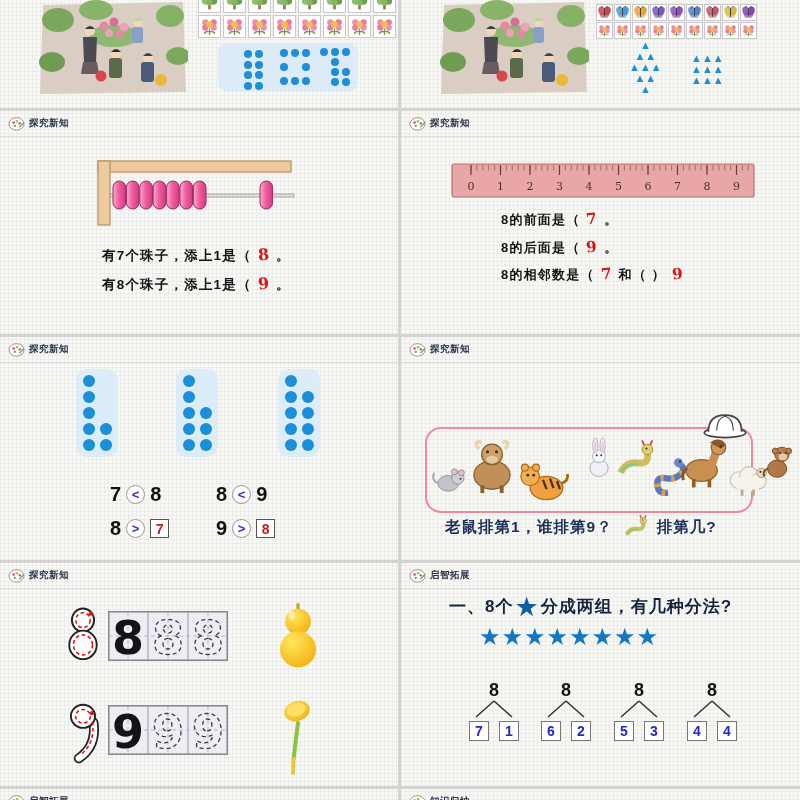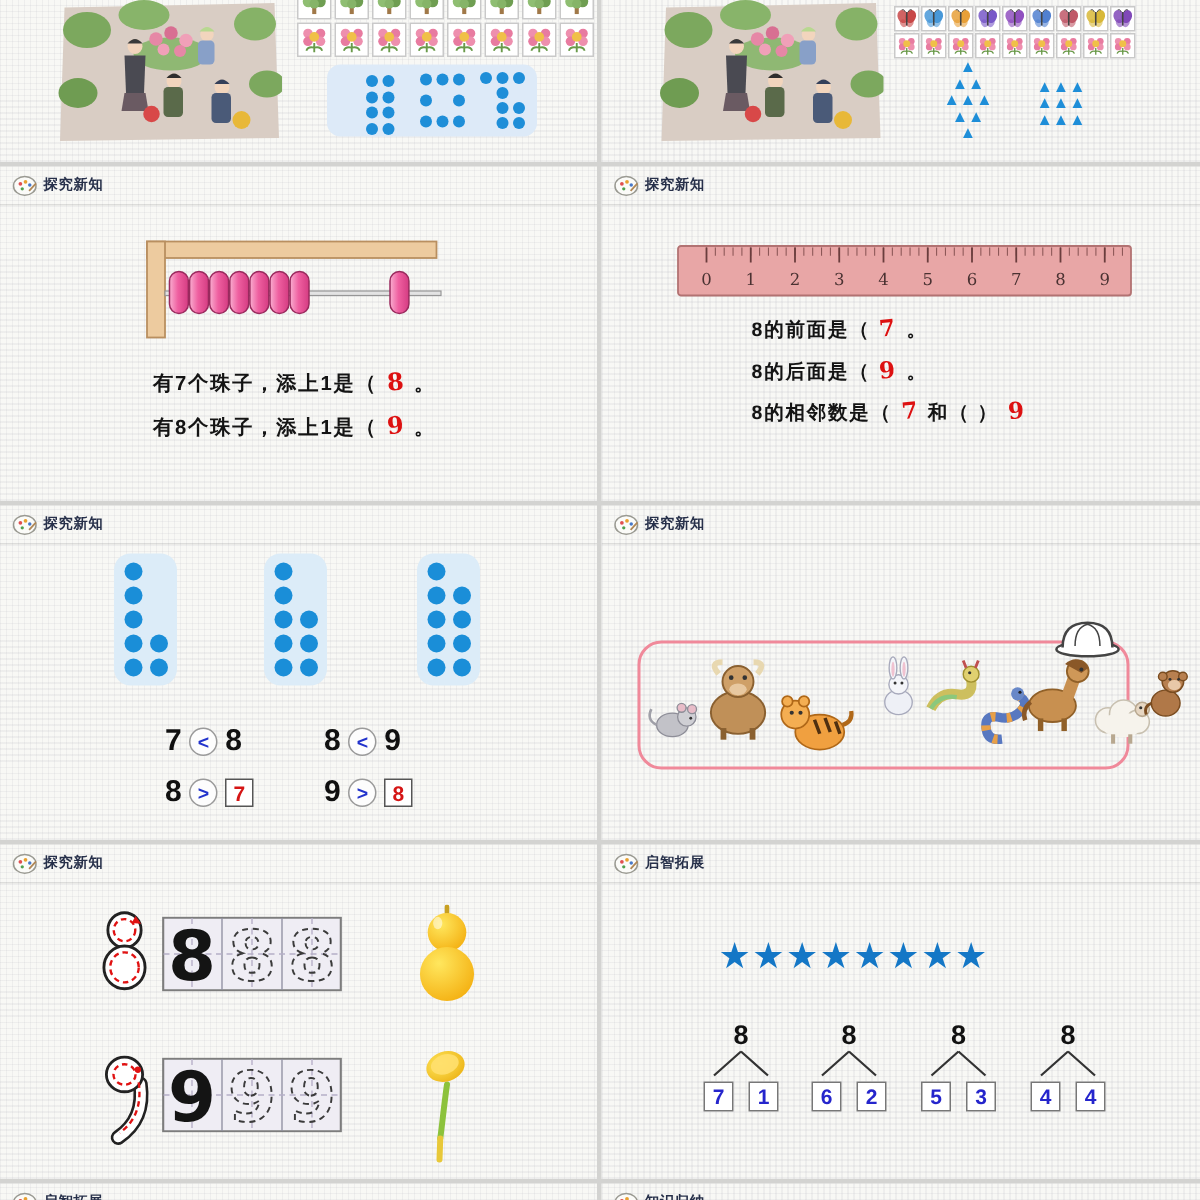--- a/index.html
+++ b/index.html
@@ -874,20 +874,33 @@
           </svg>
         </div>
       </div>
     <div class="pen-hat" id="hatBig">
         <svg viewBox="0 0 44 27" style="width:100%;height:100%;display:block">
           <ellipse cx="22" cy="21" rx="20" ry="4.6" fill="#fff" stroke="#444" stroke-width="1.6"></ellipse>
           <path d="M6 20 Q6 4 22 4 Q38 4 38 20" fill="#fff" stroke="#444" stroke-width="1.6"></path>
           <path d="M14 19 Q14 7 22 5 M30 19 Q30 7 22 5" fill="none" stroke="#444" stroke-width="1"></path>
         </svg>
       </div>
+    <div class="s6-bottom">
+      <span>老鼠排第1，谁排第9？</span>
+      <span id="dragonIcon">
+          <svg viewBox="0 0 48 48" style="width:28px;height:28px;display:block">
+            <path d="M10 37 Q16 25 28 27 Q40 29 38 17" stroke="#cdbf5e" stroke-width="7" fill="none"></path>
+            <path d="M10 37 Q16 27 28 29" stroke="#8cc87c" stroke-width="3" fill="none"></path>
+            <circle cx="38" cy="13" r="5.5" fill="#e0d070" stroke="#a09030" stroke-width="1"></circle>
+            <path d="M34.5 8.5 l-2 -5 M41 8.5 l2 -5" stroke="#c05050" stroke-width="2"></path>
+            <circle cx="37" cy="12" r="1.1" fill="#333"></circle>
+          </svg>
+        </span>
+      <span>排第几?</span>
+    </div>
   </section>
 
   <section class="slide s7">
     <div class="slide-head">
       <span class="pal">
           <svg viewBox="0 0 20 18" style="width:17px;height:15px;display:block">
             <ellipse cx="10" cy="9.5" rx="9" ry="7.5" fill="#fbfbf8" stroke="#9a9a92" stroke-width="1.2"></ellipse>
             <circle cx="6.5" cy="7.8" r="1.5" fill="#e05050"></circle>
             <circle cx="10.6" cy="6.2" r="1.5" fill="#e8a030"></circle>
             <circle cx="14" cy="8.8" r="1.4" fill="#4878c8"></circle>
@@ -985,20 +998,25 @@
             <circle cx="6.5" cy="7.8" r="1.5" fill="#e05050"></circle>
             <circle cx="10.6" cy="6.2" r="1.5" fill="#e8a030"></circle>
             <circle cx="14" cy="8.8" r="1.4" fill="#4878c8"></circle>
             <circle cx="8" cy="11.8" r="1.3" fill="#50a050"></circle>
             <path d="M13.5 13.5 L19 7.5" stroke="#b08858" stroke-width="1.5"></path>
           </svg>
         </span>
       <span class="head-label">启智拓展</span>
     </div>
     <div class="head-rule"></div>
+    <div class="s8-title">
+      <span>一、8个</span>
+      <span class="t-star">★</span>
+      <span>分成两组，有几种分法?</span>
+    </div>
     <div class="star-row" id="starRow">★★★★★★★★</div>
     <div id="treeGroup">
         <div class="tree" style="left: 60px;">
           <div class="tree-total">8</div>
           <div class="tree-v">
             <svg viewBox="0 0 56 18" style="width:56px;height:18px;display:block">
               <path d="M28 1 L10 17 M28 1 L46 17" stroke="#333" stroke-width="1.5" fill="none"></path>
             </svg>
           </div>
           <div class="parts">

